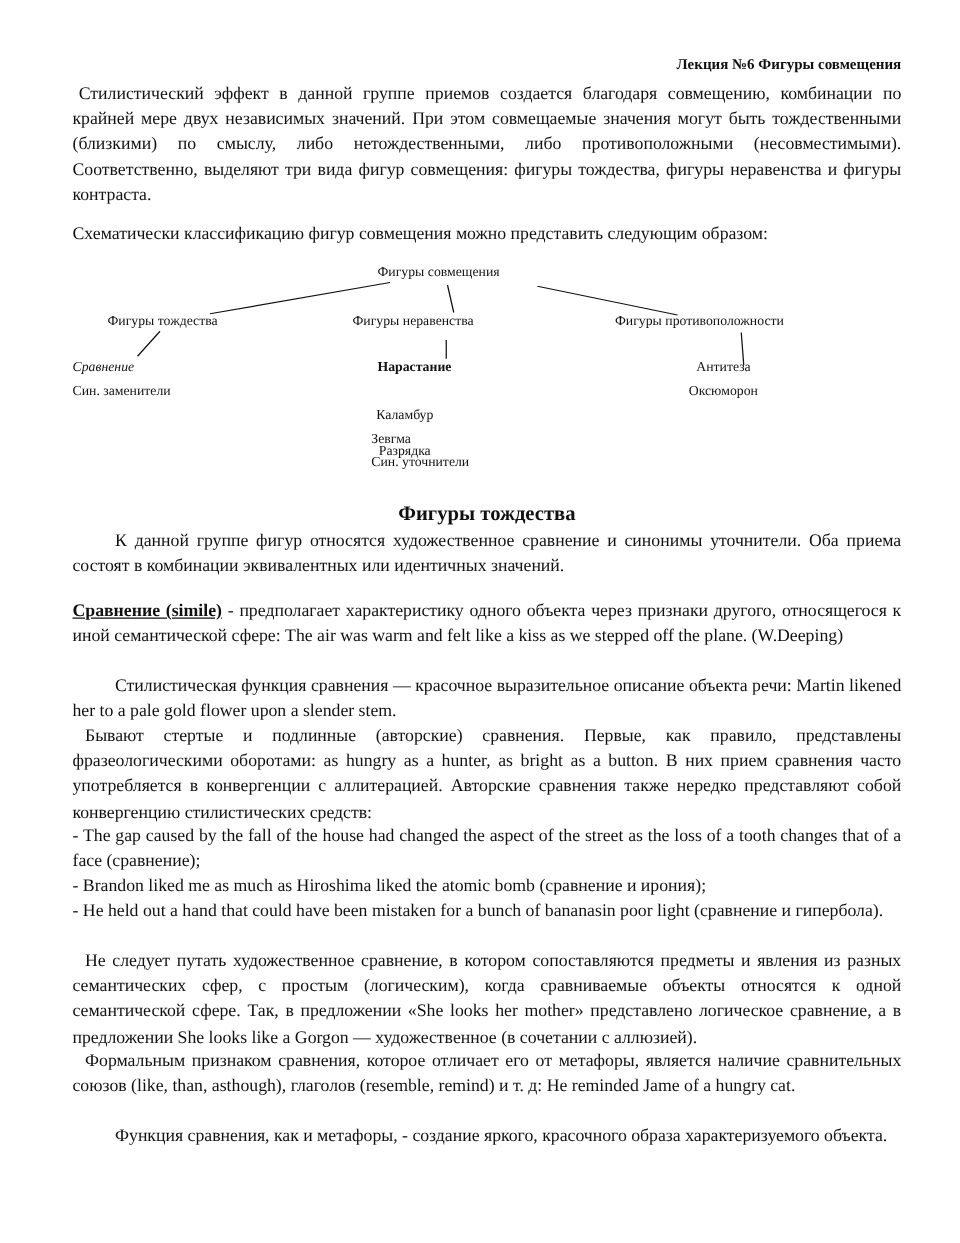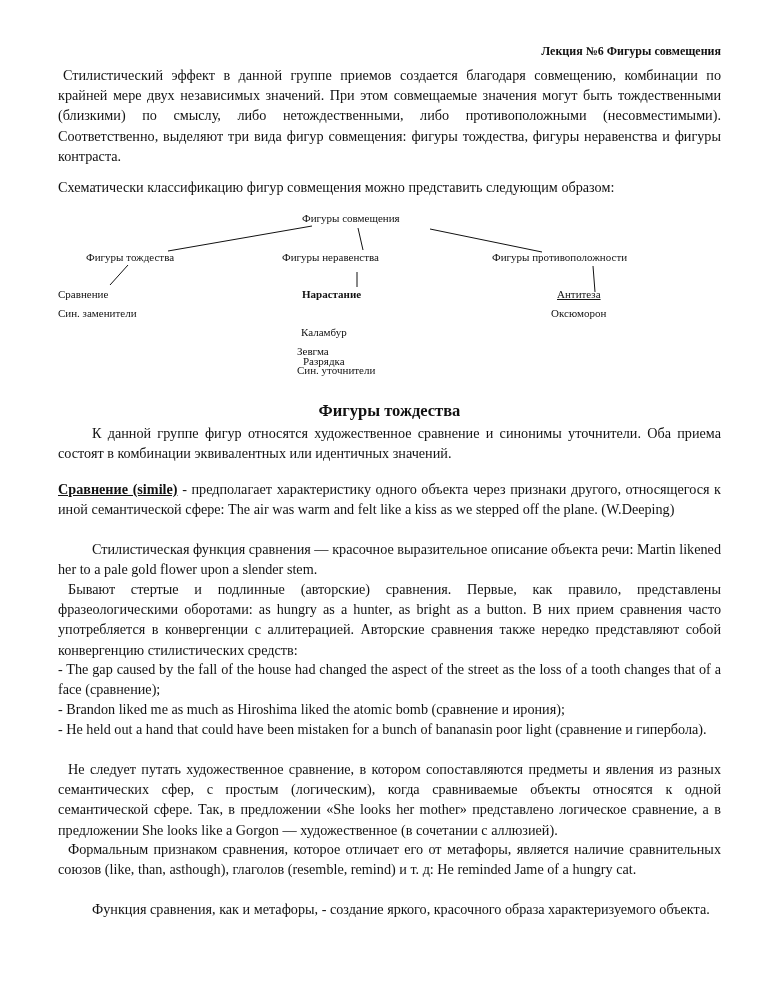--- a/index.html
+++ b/index.html
@@ -47,30 +47,30 @@
       <line x1="299" y1="272" x2="299" y2="287" stroke="#111" stroke-width="1"></line>
       <line x1="535" y1="266" x2="537" y2="292" stroke="#111" stroke-width="1"></line>
     </svg>
 
     <div class="diag-label" style="left:244px; top:212px;">Фигуры совмещения</div>
 
     <div class="diag-label" style="left:28px; top:251px;">Фигуры тождества</div>
     <div class="diag-label" style="left:224px; top:251px;">Фигуры неравенства</div>
     <div class="diag-label" style="left:434px; top:251px;">Фигуры противоположности</div>
 
-    <div class="diag-label" style="left:0px; top:288px;">Сравнение</div>
+    <div class="diag-label" style="left:0px; top:288px;font-style:italic;">Сравнение</div>
     <div class="diag-label" style="left:0px; top:307px;">Син. заменители</div>
 
     <div class="diag-label" style="left:244px; top:288px;font-weight:bold;">Нарастание</div>
     <div class="diag-label" style="left:245px; top:307px;margin-top:48px;">Разрядка</div>
     <div class="diag-label" style="left:243px; top:326px;">Каламбур</div>
     <div class="diag-label" style="left:239px; top:345px;">Зевгма</div>
     <div class="diag-label" style="left:239px; top:364px;">Син. уточнители</div>
 
-    <div class="diag-label" style="left:499px; top:288px;text-decoration:underline;">Антитеза</div>
+    <div class="diag-label" style="left:499px; top:288px;">Антитеза</div>
     <div class="diag-label" style="left:493px; top:307px;">Оксюморон</div>
   </div>
 
   <div class="h2">Фигуры тождества</div>
 
   <p class="p indent2 last-left" style="top:423px;">К данной группе фигур относятся художественное сравнение и синонимы уточнители. Оба приема состоят в комбинации эквивалентных или идентичных значений.</p>
 
   <p class="p last-left" style="top:479px;"><span class="term">Сравнение (simile)</span><span> - предполагает характеристику одного объекта через признаки другого, относящегося к иной семантической сфере: The air was warm and felt like a kiss as we stepped off the plane. (W.Deeping)</span></p>
 
   <p class="p indent2 last-left" style="top:539px;">Стилистическая функция сравнения — красочное выразительное описание объекта речи: Martin likened her to a pale gold flower upon a slender stem.</p>

